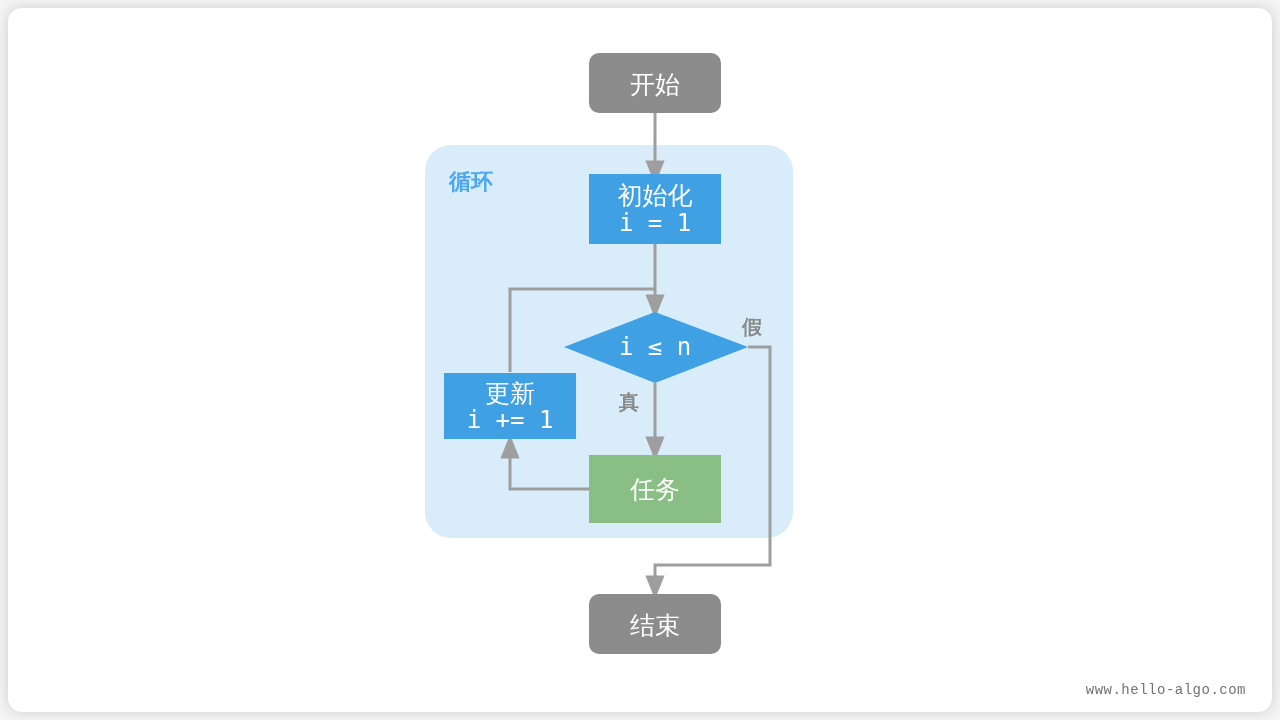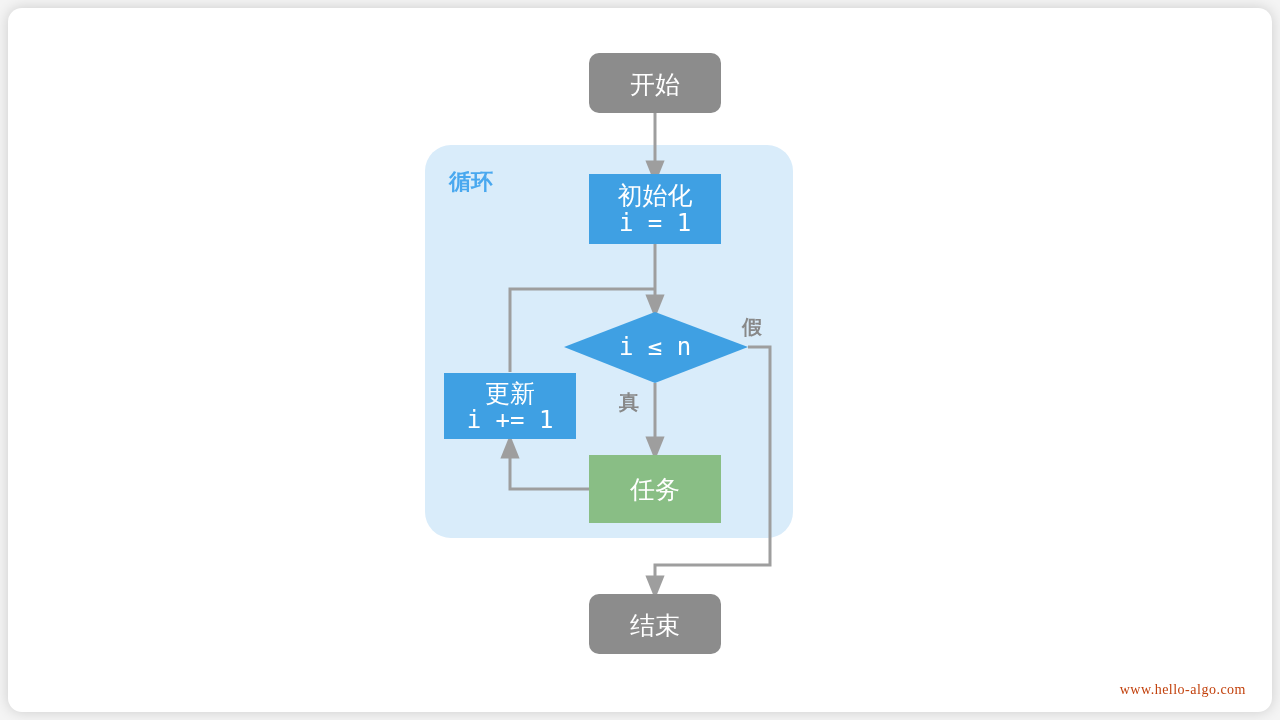--- a/index.html
+++ b/index.html
@@ -68,23 +68,23 @@
     fill: #49a8ef;
     font-size: 22px;
     font-weight: bold;
     text-anchor: start;
     dominant-baseline: central;
   }
   .watermark {
     position: absolute;
     right: 34px;
     bottom: 22px;
-    font-family: Liberation Serif, serif;
+    font-family: Liberation Mono, monospace;
     font-size: 14px;
-    color: #c2410c;
+    color: #737373;
     letter-spacing: 0.5px;
     white-space: nowrap;
   }
   .edge-line {
     stroke: #9e9e9e;
     stroke-width: 3;
     fill: none;
   }
 </style>
 </head>

